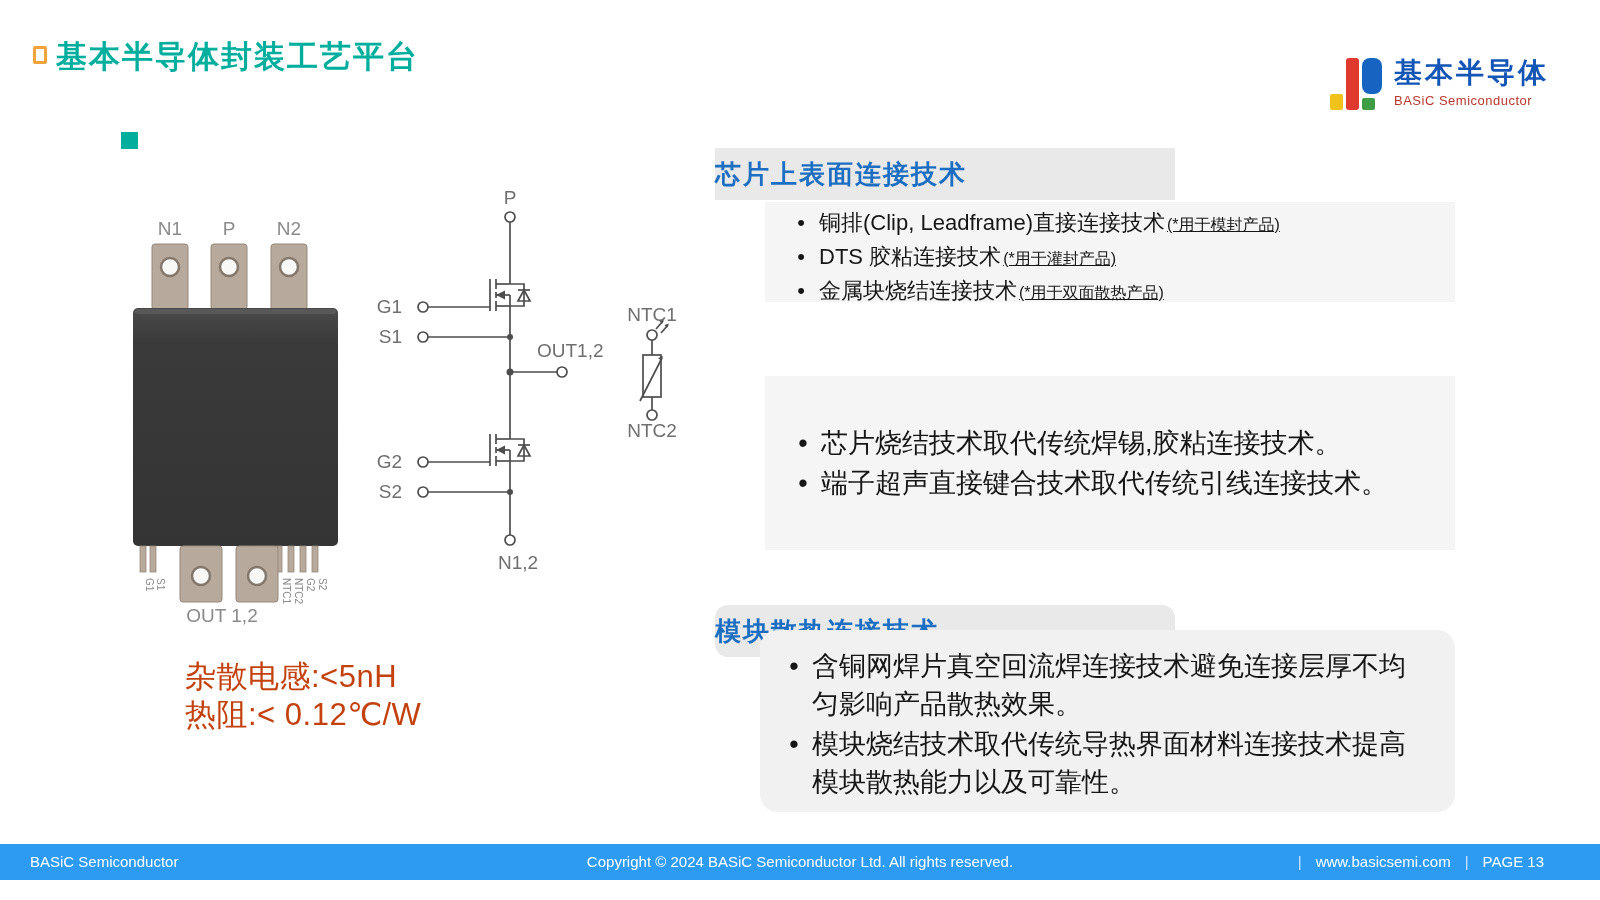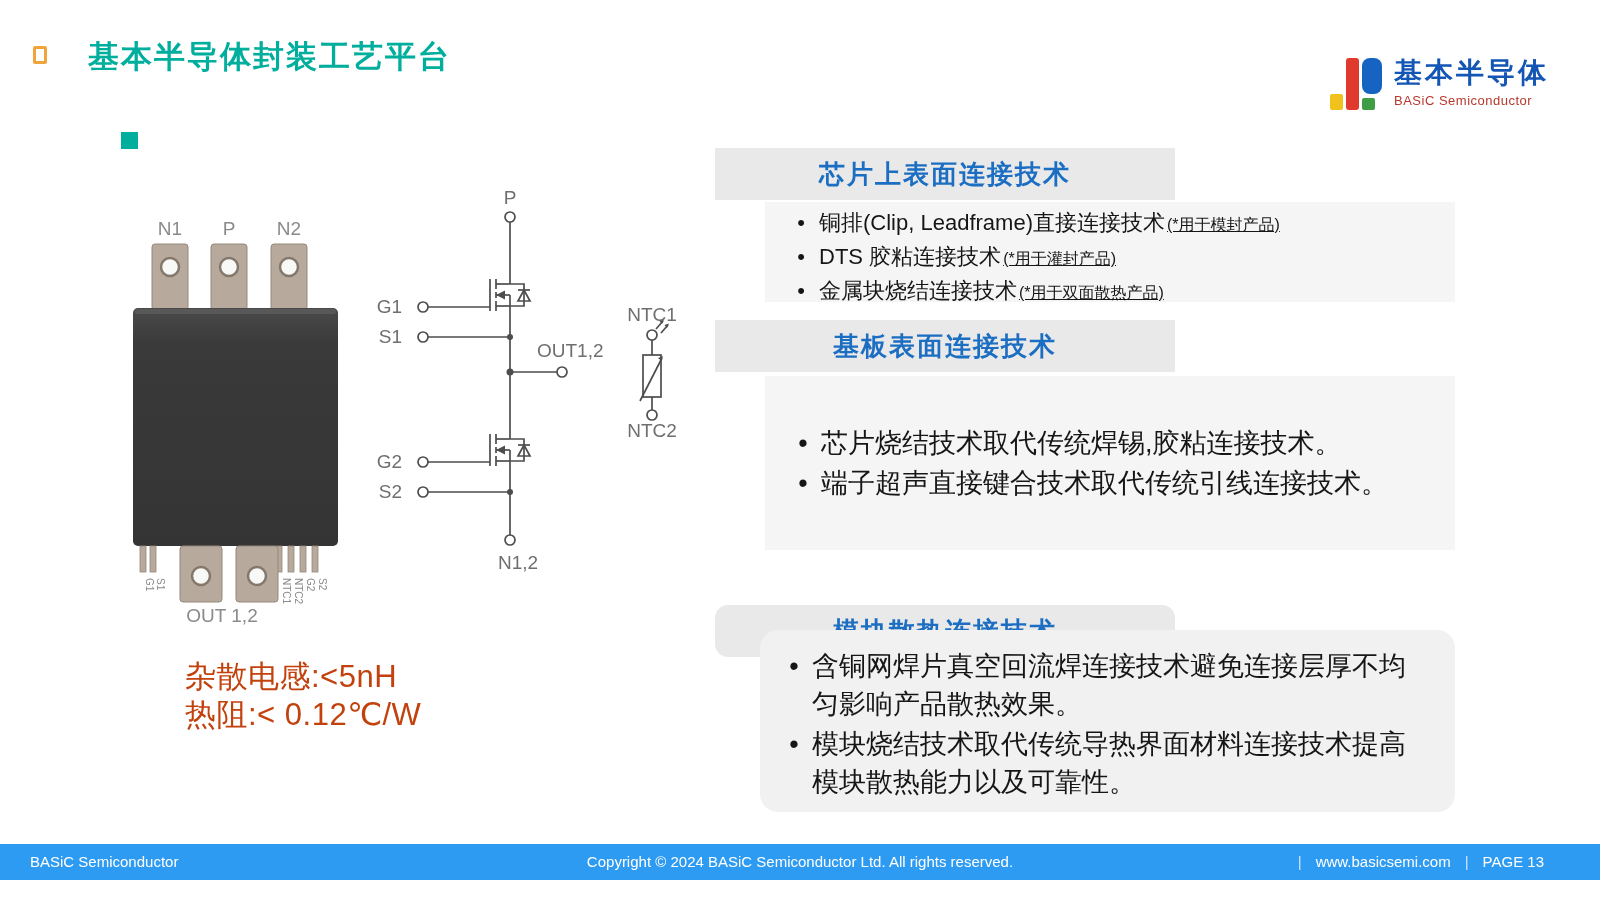--- a/index.html
+++ b/index.html
@@ -2,34 +2,34 @@
 <html><head>
 <meta charset="utf-8">
 <style>
   * { margin:0; padding:0; box-sizing:border-box; }
   html,body { width:1600px; height:900px; }
   body { font-family:"Liberation Sans","DejaVu Sans",sans-serif; background:#fff; }
   .slide { position:relative; width:1600px; height:900px; background:#ffffff; overflow:hidden; }
   .abs { position:absolute; }
 
   .title-icon { left:33px; top:46px; width:14px; height:18px; border:3px solid #f2a43c; border-radius:2px; background:#fff; }
-  .page-title { left:56px; top:36px; font-size:31px; font-weight:bold; color:#00ae9d; letter-spacing:2px;margin-left:32px; }
+  .page-title { left:56px; top:36px; font-size:31px; font-weight:bold; color:#00ae9d; letter-spacing:2px; }
 
   .logo { left:1328px; top:30px; display:flex; align-items:flex-start;margin-top:26px; }
   .logo-text { margin-left:10px; }
   .logo-cn { font-size:28px; font-weight:bold; color:#1356b5; letter-spacing:3px; line-height:34px; }
   .logo-en { font-size:13px; color:#b9382c; margin-top:3px; letter-spacing:0.5px; }
 
   .subtitle-marker { left:121px; top:132px; width:17px; height:17px; background:#00ae9d; }
   .subtitle { left:180px; top:124px; font-size:26px; color:#00ae9d; letter-spacing:1px; }
 
   .specs { left:185px; top:658px; font-size:31px; color:#c2410c; line-height:38px; letter-spacing:0.5px; }
 
   .sec-header { position:absolute; left:715px; width:460px; height:52px; background:#e9e9e9;
-                color:#1c6ec2; font-size:26px; font-weight:bold; text-align:center; line-height:52px; letter-spacing:2px; }
+                color:#1c6ec2; font-size:26px; font-weight:bold; text-align:left; line-height:52px; letter-spacing:2px; }
   .sec-body { position:absolute; background:#f5f5f5; color:#161616; }
   .sec1 { left:765px; top:202px; width:690px; height:100px; padding:5px 0 0 18px; }
   .sec1 .bullet { line-height:32px; font-size:22px; }
   .sec1 .note { font-size:16px; margin-left:2px;text-decoration:underline; }
   .sec2 { left:765px; top:376px; width:690px; height:174px; display:flex; flex-direction:column; justify-content:center; font-size:27px; padding-left:20px; }
   .sec2 .bullet { line-height:40px; }
   .sec3 { left:760px; top:630px; width:695px; height:182px; background:#f1f1f1; border-radius:18px; font-size:27px; padding:17px 24px 0 16px; }
   .sec3 .bullet { line-height:38px; margin-bottom:2px; }
   .bullet { display:flex; }
   .bullet .dot { flex:0 0 36px; text-align:center; }
@@ -214,21 +214,20 @@
     <div class="bullet">
       <span class="dot">•</span>
       <span class="btxt"><span>DTS 胶粘连接技术</span><span class="note">(*用于灌封产品)</span></span>
     </div>
     <div class="bullet">
       <span class="dot">•</span>
       <span class="btxt"><span>金属块烧结连接技术</span><span class="note">(*用于双面散热产品)</span></span>
     </div>
   </div>
 
-  <div class="sec-header" style="top:320px;">基板表面连接技术</div>
   <div class="sec-body sec2">
     <div class="bullet">
       <span class="dot">•</span>
       <span class="btxt">芯片烧结技术取代传统焊锡,胶粘连接技术。</span>
     </div>
     <div class="bullet">
       <span class="dot">•</span>
       <span class="btxt">端子超声直接键合技术取代传统引线连接技术。</span>
     </div>
   </div>

